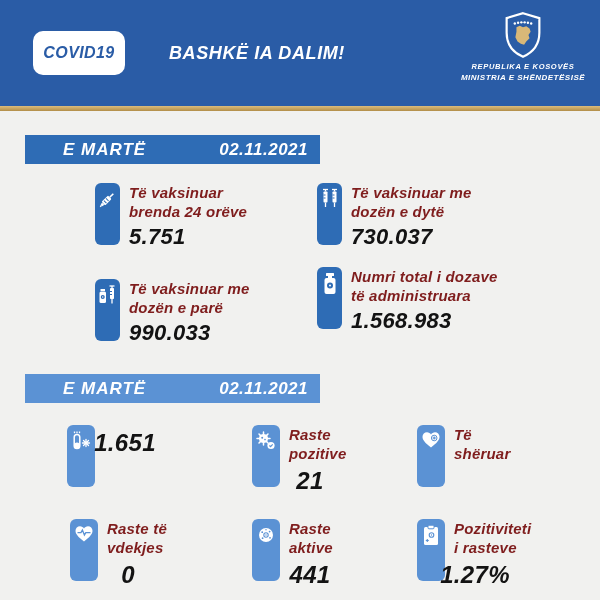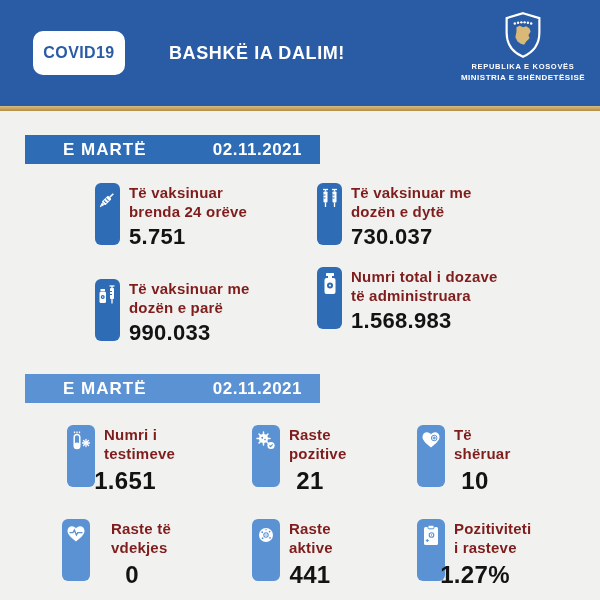--- a/index.html
+++ b/index.html
@@ -1,21 +1,21 @@
 <!DOCTYPE html>
 <html><head>
 <meta charset="utf-8">
 <style>
   html,body{margin:0;padding:0;}
   body{
     width:600px;height:600px;background:#f1f1ef;
     font-family:"Liberation Sans","DejaVu Sans",sans-serif;
     overflow:hidden;
   }
-  .stage{position:relative;width:600px;height:600px;}
+  .stage{position:relative;width:600px;height:600px;font-style:italic;}
 
   
   .header-band{position:absolute;left:0;top:0;width:600px;height:106px;background:#2a5ca6;}
   .gold-line{position:absolute;left:0;top:106px;width:600px;height:5px;
     background:linear-gradient(#dcbc7c,#b28e47);}
   .covid-badge{
     position:absolute;left:33px;top:31px;width:92px;height:44px;background:#ffffff;
     border-radius:10px;display:flex;align-items:center;justify-content:center;
     color:#2a5ca6;font-weight:bold;font-size:16px;letter-spacing:.4px;
   }
@@ -30,42 +30,42 @@
 
   
   .section-bar{
     position:absolute;left:25px;width:295px;height:29px;
     display:flex;align-items:center;justify-content:space-between;
     color:#ffffff;font-weight:bold;font-size:17px;
   }
   .bar-vax{top:135px;background:#2e6cb5;}
   .bar-cases{top:374px;background:#5b92d4;}
   .section-bar .day{padding-left:38px;letter-spacing:1px;}
-  .section-bar .date{padding-right:18px;letter-spacing:.5px;margin-left:8px;}
+  .section-bar .date{padding-right:12px;letter-spacing:.5px;margin-left:8px;}
 
   
   .card{position:absolute;display:flex;align-items:flex-start;}
   .tile{border-radius:6px;box-sizing:border-box;display:flex;justify-content:center;padding-top:5px;flex:none;}
   .tile-lg{width:25px;height:62px;background:#2e6cb5;}
   .tile-sm{width:28px;height:62px;background:#5b92d4;}
   .card-text{margin-left:9px;}
   .card-label{
     white-space:pre-line;font-size:15px;font-weight:bold;color:#7f1d1d;
     line-height:19px;letter-spacing:.2px;
   }
   .stat-value{color:#131313;font-weight:bold;letter-spacing:.3px;}
   .value-lg{font-size:22px;margin-top:3px;}
   .value-sm{font-size:24px;margin-top:4px;width:116px;margin-left:-37px;text-align:center;}
 
   
   .pos-v0{left:95px;top:183px;}  .pos-v1{left:317px;top:183px;}
   .pos-v2{left:95px;top:279px;}  .pos-v3{left:317px;top:267px;}
   
   .pos-c0{left:67px;top:425px;}  .pos-c1{left:252px;top:425px;}  .pos-c2{left:417px;top:425px;}
-  .pos-c3{left:62px;top:519px;gap:12px;}  .pos-c4{left:252px;top:519px;}  .pos-c5{left:417px;top:519px;}
+  .pos-c3{left:70px;top:519px;}  .pos-c4{left:252px;top:519px;}  .pos-c5{left:417px;top:519px;}
 </style>
 </head>
 <body>
 
 <div class="stage">
 
   <div class="header-band"></div>
   <div class="gold-line"></div>
 
   <div class="covid-badge">
@@ -199,22 +199,20 @@
         <g stroke="#ffffff" stroke-width="1.3" stroke-linecap="round">
           <line x1="16" y1="9.5" x2="16" y2="16.5"></line>
           <line x1="12.5" y1="13" x2="19.5" y2="13"></line>
           <line x1="13.5" y1="10.5" x2="18.5" y2="15.5"></line>
           <line x1="18.5" y1="10.5" x2="13.5" y2="15.5"></line>
         </g>
         <circle cx="16" cy="13" r="1.4" fill="#ffffff"></circle>
       </svg>
     </div>
     <div class="card-text">
-      <div class="card-label">Numri i
-testimeve</div>
       <div class="stat-value value-sm">1.651</div>
     </div>
   </div>
 
   <div class="card pos-c1">
     <div class="tile tile-sm">
       <svg width="22" height="22" viewBox="0 0 22 22">
         <g stroke="#ffffff" stroke-width="1.5" stroke-linecap="round">
           <line x1="8.5" y1="2" x2="8.5" y2="4"></line>
             <line x1="8.5" y1="13" x2="8.5" y2="15"></line>
@@ -244,21 +242,20 @@
       <svg width="22" height="20" viewBox="0 0 22 20">
         <path d="M11 17.5 C5 13 2.5 10 2.5 6.8 C2.5 4.2 4.5 2.3 7 2.3 C8.7 2.3 10.2 3.2 11 4.6 C11.8 3.2 13.3 2.3 15 2.3 C17.5 2.3 19.5 4.2 19.5 6.8 C19.5 10 17 13 11 17.5 Z" fill="#ffffff"></path>
         <circle cx="14.2" cy="8" r="2.8" fill="none" stroke="#5b92d4" stroke-width="1"></circle>
         <line x1="14.2" y1="6.4" x2="14.2" y2="9.6" stroke="#5b92d4" stroke-width="1.2"></line>
         <line x1="12.6" y1="8" x2="15.8" y2="8" stroke="#5b92d4" stroke-width="1.2"></line>
       </svg>
     </div>
     <div class="card-text">
       <div class="card-label">Të
 shëruar</div>
-      <div class="stat-value value-sm">10</div>
     </div>
   </div>
 
   <div class="card pos-c3">
     <div class="tile tile-sm">
       <svg width="22" height="20" viewBox="0 0 22 20">
         <path d="M11 17.5 C5 13 2.5 10 2.5 6.8 C2.5 4.2 4.5 2.3 7 2.3 C8.7 2.3 10.2 3.2 11 4.6 C11.8 3.2 13.3 2.3 15 2.3 C17.5 2.3 19.5 4.2 19.5 6.8 C19.5 10 17 13 11 17.5 Z" fill="#ffffff"></path>
         <polyline points="4.5,8.6 8,8.6 9.4,6 11.4,11 12.8,8.6 17.5,8.6" fill="none" stroke="#5b92d4" stroke-width="1.3"></polyline>
       </svg>
     </div>

